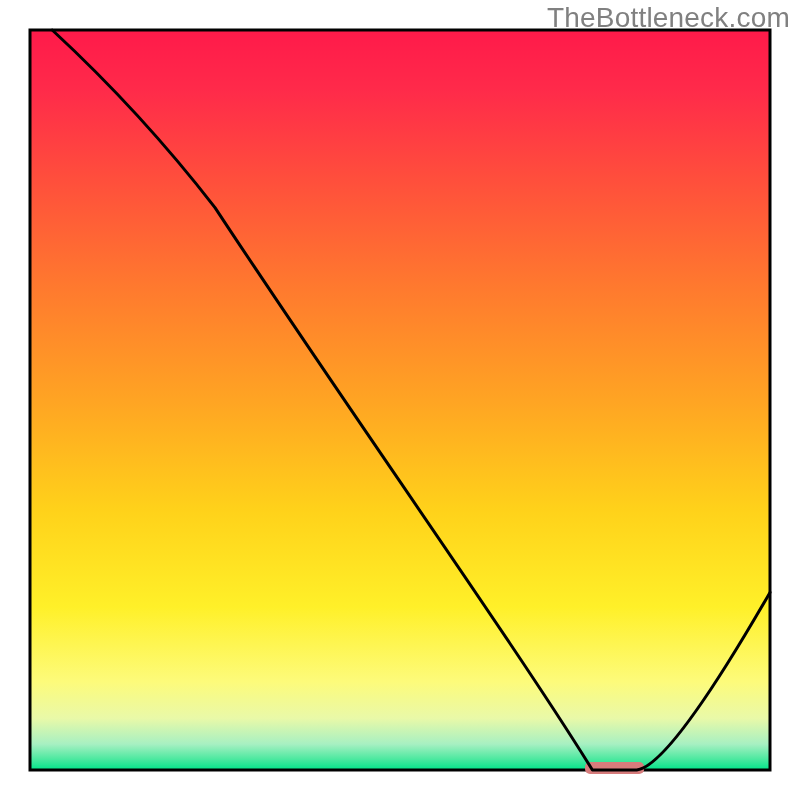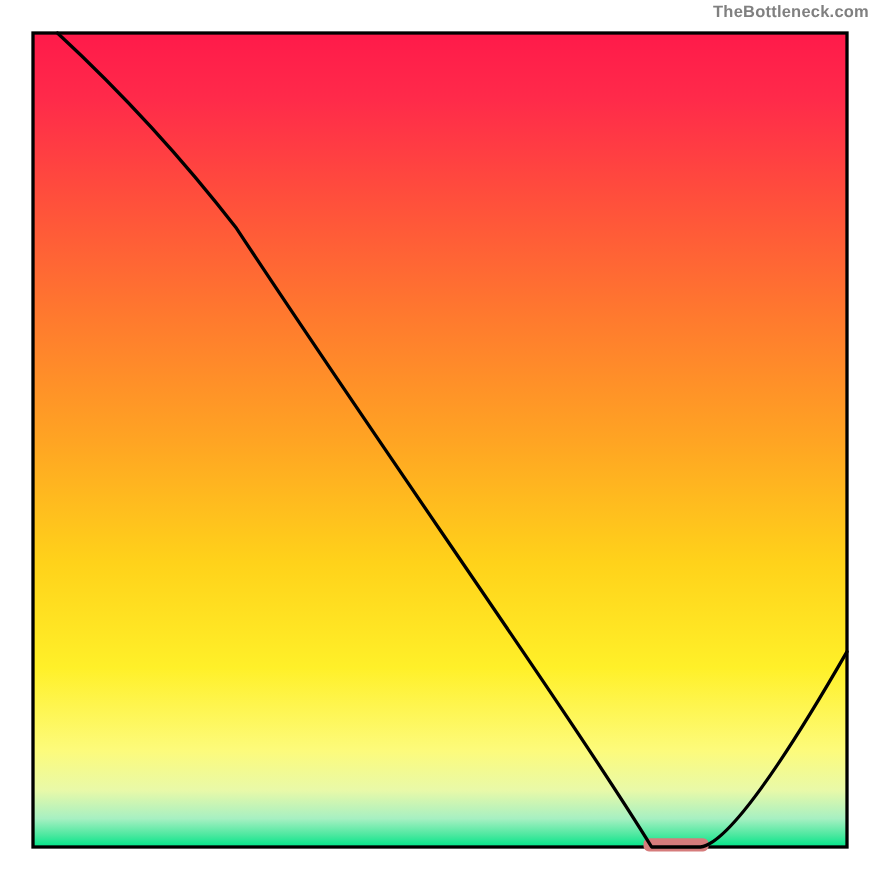--- a/index.html
+++ b/index.html
@@ -13,22 +13,22 @@
   }
   .chart-container {
     position: relative;
     width: 800px;
     height: 800px;
   }
   .watermark {
     position: absolute;
     top: 2px;
     right: 10px;
-    font-size: 15px;
-    font-weight: 700;
+    font-size: 28px;
+    font-weight: 400;
     color: #808080;
     letter-spacing: 0.2px;
     z-index: 10;
   }
   svg {
     display: block;
   }
 </style>
 </head>
 <body>

